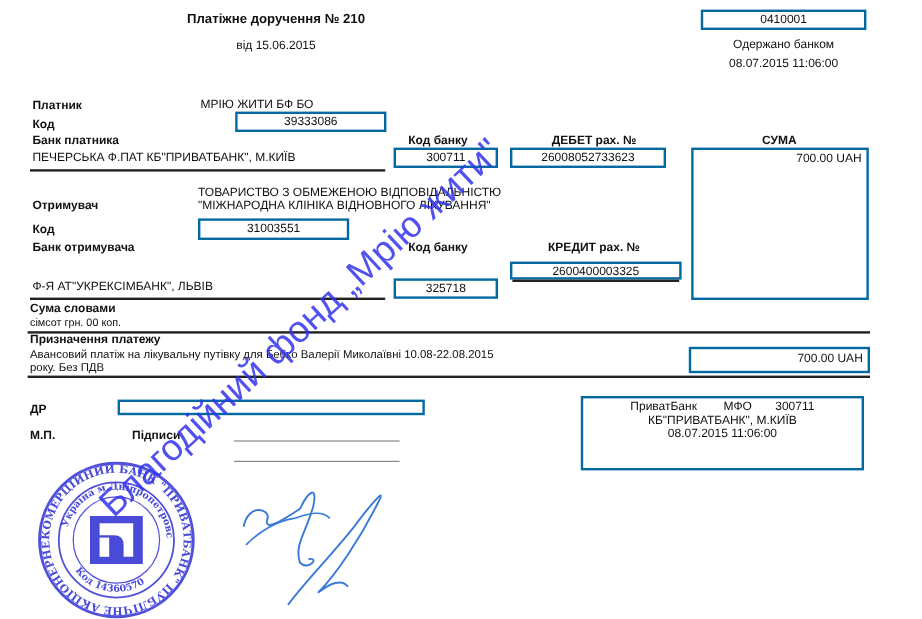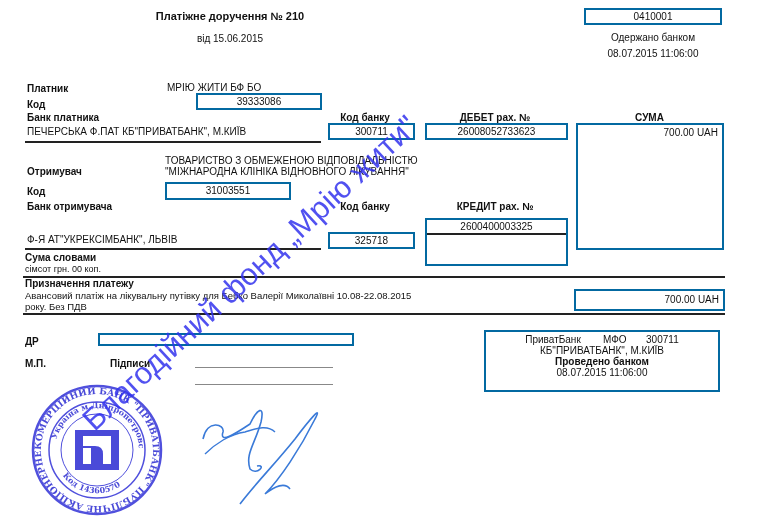--- a/index.html
+++ b/index.html
@@ -32,35 +32,35 @@
 <div class="abs lbl" style="left:27px; top:99px;">Код</div>
 <div class="box" style="left:170px; top:93px; width:126px; height:17px;margin-left:26px;">39333086</div>
 <div class="abs lbl" style="left:27px; top:112px;">Банк платника</div>
 <div class="abs lbl c" style="left:325px; top:112px; width:80px;">Код банку</div>
 <div class="abs lbl c" style="left:425px; top:112px; width:140px;">ДЕБЕТ рах. №</div>
 <div class="abs lbl c" style="left:576px; top:112px; width:147px;">СУМА</div>
 
 <div class="abs txt" style="left:27px; top:126px;">ПЕЧЕРСЬКА Ф.ПАТ КБ"ПРИВАТБАНК", М.КИЇВ</div>
 <div class="hline" style="left:25px; top:141px; width:296px;"></div>
 <div class="box" style="left:328px; top:123px; width:87px; height:17px;">300711</div>
-<div class="box" style="left:425px; top:123px; width:143px; height:17px;">26008052733623</div>
+<div class="box" style="left:425px; top:123px; width:130px; height:17px;">26008052733623</div>
 
 <div class="box" style="left:576px; top:123px; width:148px; height:127px;">
   <div class="r" style="padding-right:4px; padding-top:1px;">700.00 UAH</div>
 </div>
 
 <div class="abs lbl" style="left:27px; top:166px;">Отримувач</div>
 <div class="abs txt" style="left:165px; top:155px;">ТОВАРИСТВО З ОБМЕЖЕНОЮ ВІДПОВІДАЛЬНІСТЮ</div>
 <div class="abs txt" style="left:165px; top:166px;">"МІЖНАРОДНА КЛІНІКА ВІДНОВНОГО ЛІКУВАННЯ"</div>
 <div class="abs lbl" style="left:27px; top:186px;">Код</div>
 <div class="box" style="left:165px; top:182px; width:126px; height:18px;">31003551</div>
 <div class="abs lbl" style="left:27px; top:201px;">Банк отримувача</div>
 <div class="abs lbl c" style="left:325px; top:201px; width:80px;">Код банку</div>
 <div class="abs lbl c" style="left:425px; top:201px; width:140px;">КРЕДИТ рах. №</div>
-<div class="box" style="left:425px; top:218px; width:143px; height:48px;">
+<div class="box" style="left:425px; top:218px; width:143px; height:15px;">
   <div style="border-bottom:2px solid #222; height:13px;">2600400003325</div>
 </div>
 <div class="abs txt" style="left:27px; top:234px;">Ф-Я АТ"УКРЕКСІМБАНК", ЛЬВІВ</div>
 <div class="hline" style="left:25px; top:248px; width:296px;"></div>
 <div class="box" style="left:328px; top:232px; width:87px; height:17px;">325718</div>
 
 <div class="abs lbl" style="left:25px; top:252px;">Сума словами</div>
 <div class="abs" style="left:25px; top:264px; font-size:9px;">сімсот грн. 00 коп.</div>
 <div class="hline" style="left:23px; top:276px; width:702px;"></div>
 
@@ -81,21 +81,20 @@
 
 <div class="box" style="left:484px; top:330px; width:236px; height:62px; line-height:11px; padding-top:2px;">
   <div>
     <span>ПриватБанк</span>
     &nbsp;&nbsp;&nbsp;&nbsp;&nbsp;&nbsp;
     <span>МФО</span>
     &nbsp;&nbsp;&nbsp;&nbsp;&nbsp;
     <span>300711</span>
   </div>
   <div>КБ"ПРИВАТБАНК", М.КИЇВ</div>
-  <div class="b">Проведено банком</div>
   <div>08.07.2015 11:06:00</div>
 </div>
 
 <svg class="abs" style="left:27px; top:384px;" width="140" height="132" viewBox="0 0 140 132">
   <defs>
     <path id="sealOuter" d="M70,66 m-56,0 a56,56 0 1,1 112,0 a56,56 0 1,1 -112,0"></path>
     <path id="sealInner" d="M70,66 m-42,0 a42,42 0 1,1 84,0"></path>
     <path id="sealBottom" d="M30,80 a42,42 0 0,0 80,0"></path>
   </defs>
   <circle cx="70" cy="66" r="64" fill="none" stroke="#5050dd" stroke-width="2.5"></circle>

